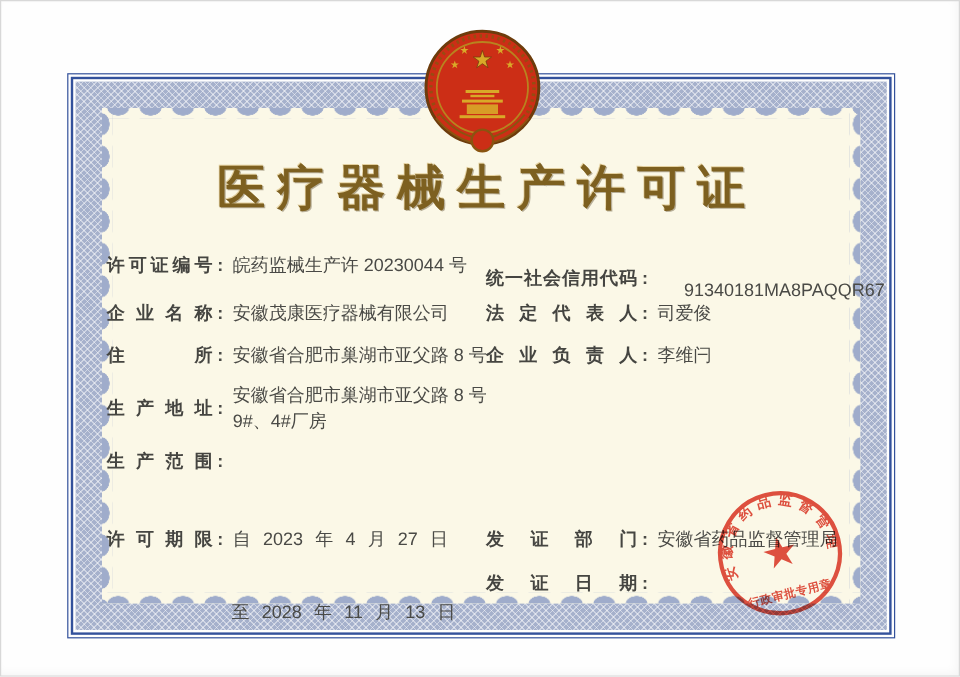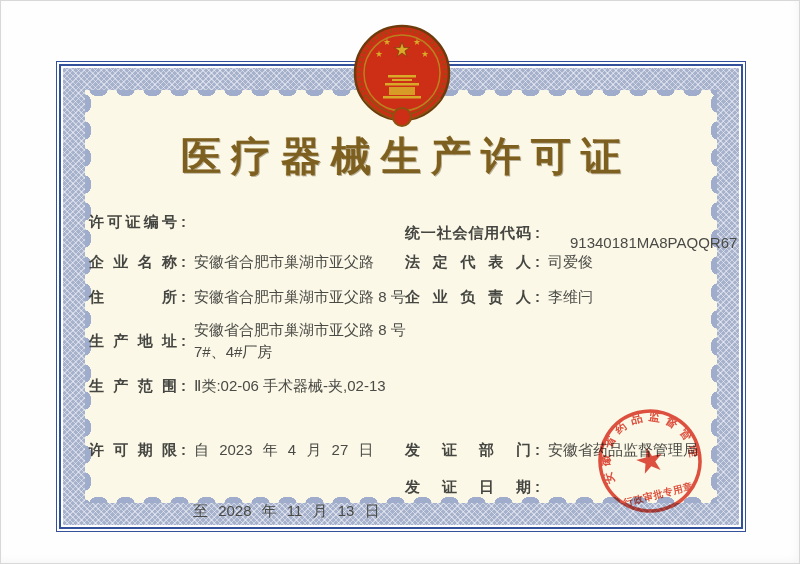--- a/index.html
+++ b/index.html
@@ -131,20 +131,21 @@
 
     <div class="row" style="left:33px;top:151px">
       <span class="lbl wl">
           <span>许</span>
           <span>可</span>
           <span>证</span>
           <span>编</span>
           <span>号</span>
         </span>
         <span class="colon">:</span>
+        <span class="val">皖药监械生产许 20230044 号</span>
     </div>
     <div class="row" style="left:349px;top:151px">
       <span class="lbl wr">
           <span>统</span>
           <span>一</span>
           <span>社</span>
           <span>会</span>
           <span>信</span>
           <span>用</span>
           <span>代</span>
@@ -155,21 +156,21 @@
     </div>
 
     <div class="row" style="left:33px;top:191px">
       <span class="lbl wl">
           <span>企</span>
           <span>业</span>
           <span>名</span>
           <span>称</span>
         </span>
         <span class="colon">:</span>
-        <span class="val">安徽省合肥市巢湖市亚父路</span>
+        <span class="val">安徽茂康医疗器械有限公司</span>
     </div>
     <div class="row" style="left:349px;top:191px">
       <span class="lbl wr">
           <span>法</span>
           <span>定</span>
           <span>代</span>
           <span>表</span>
           <span>人</span>
         </span>
         <span class="colon">:</span>
@@ -199,34 +200,33 @@
     <div class="row" style="left:33px;top:258px">
       <span class="lbl wl">
           <span>生</span>
           <span>产</span>
           <span>地</span>
           <span>址</span>
         </span>
         <span class="colon">:</span>
       <span class="val multi">
         <span>安徽省合肥市巢湖市亚父路 8 号</span>
-        <span>7#、4#厂房</span>
+        <span>9#、4#厂房</span>
       </span>
     </div>
 
     <div class="row" style="left:33px;top:314px">
       <span class="lbl wl">
           <span>生</span>
           <span>产</span>
           <span>范</span>
           <span>围</span>
         </span>
         <span class="colon">:</span>
       <span class="val multi">
-        <span>Ⅱ类:02-06 手术器械-夹,02-13</span>
       </span>
     </div>
 
     <div class="row" style="left:33px;top:379px">
       <span class="lbl wl">
           <span>许</span>
           <span>可</span>
           <span>期</span>
           <span>限</span>
         </span>

